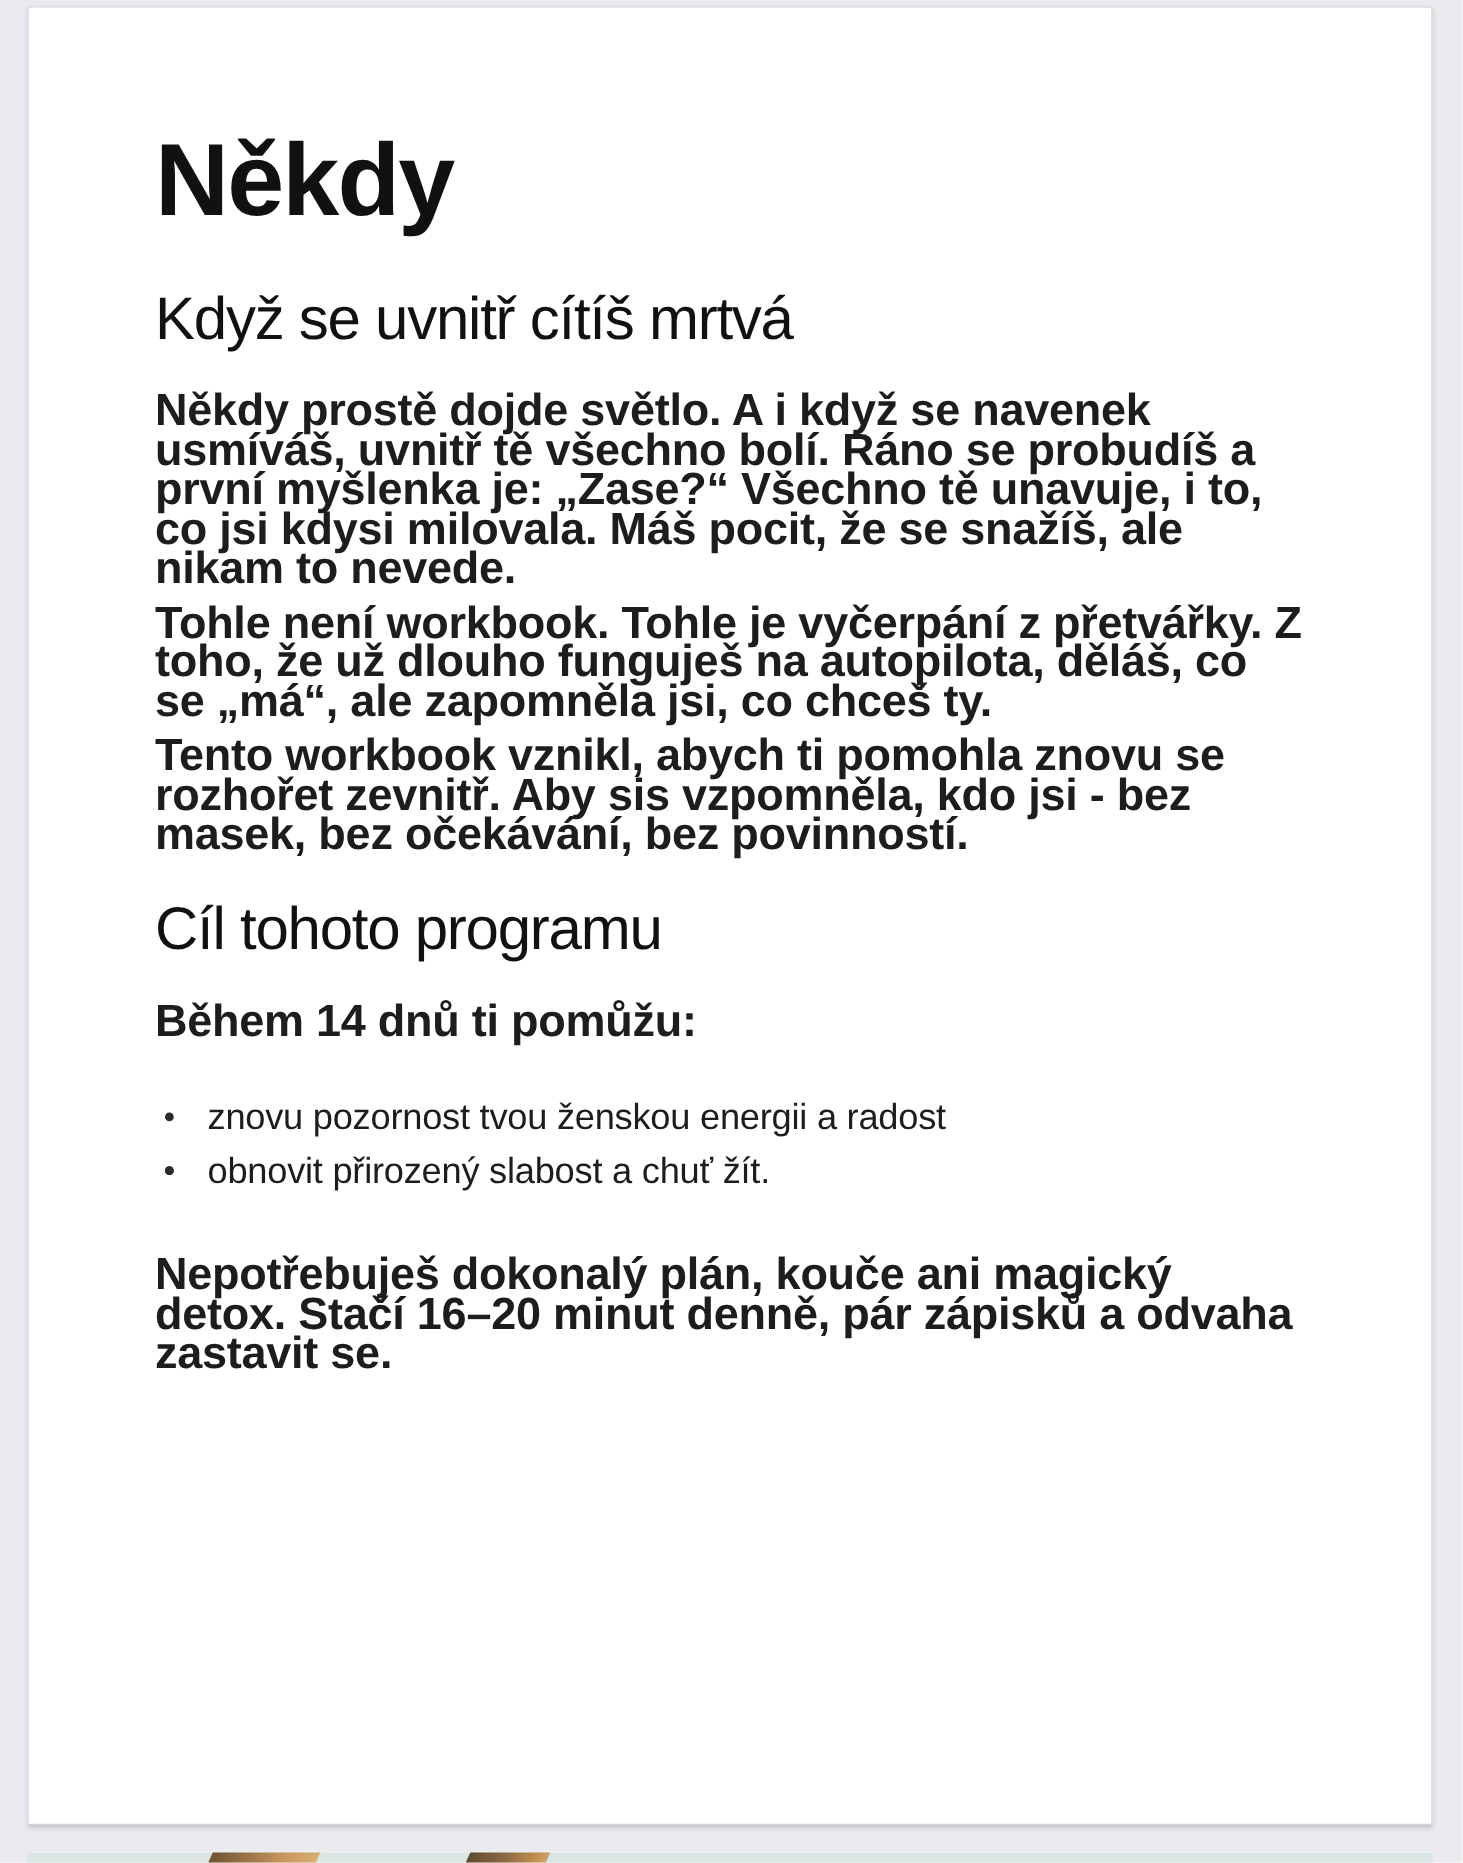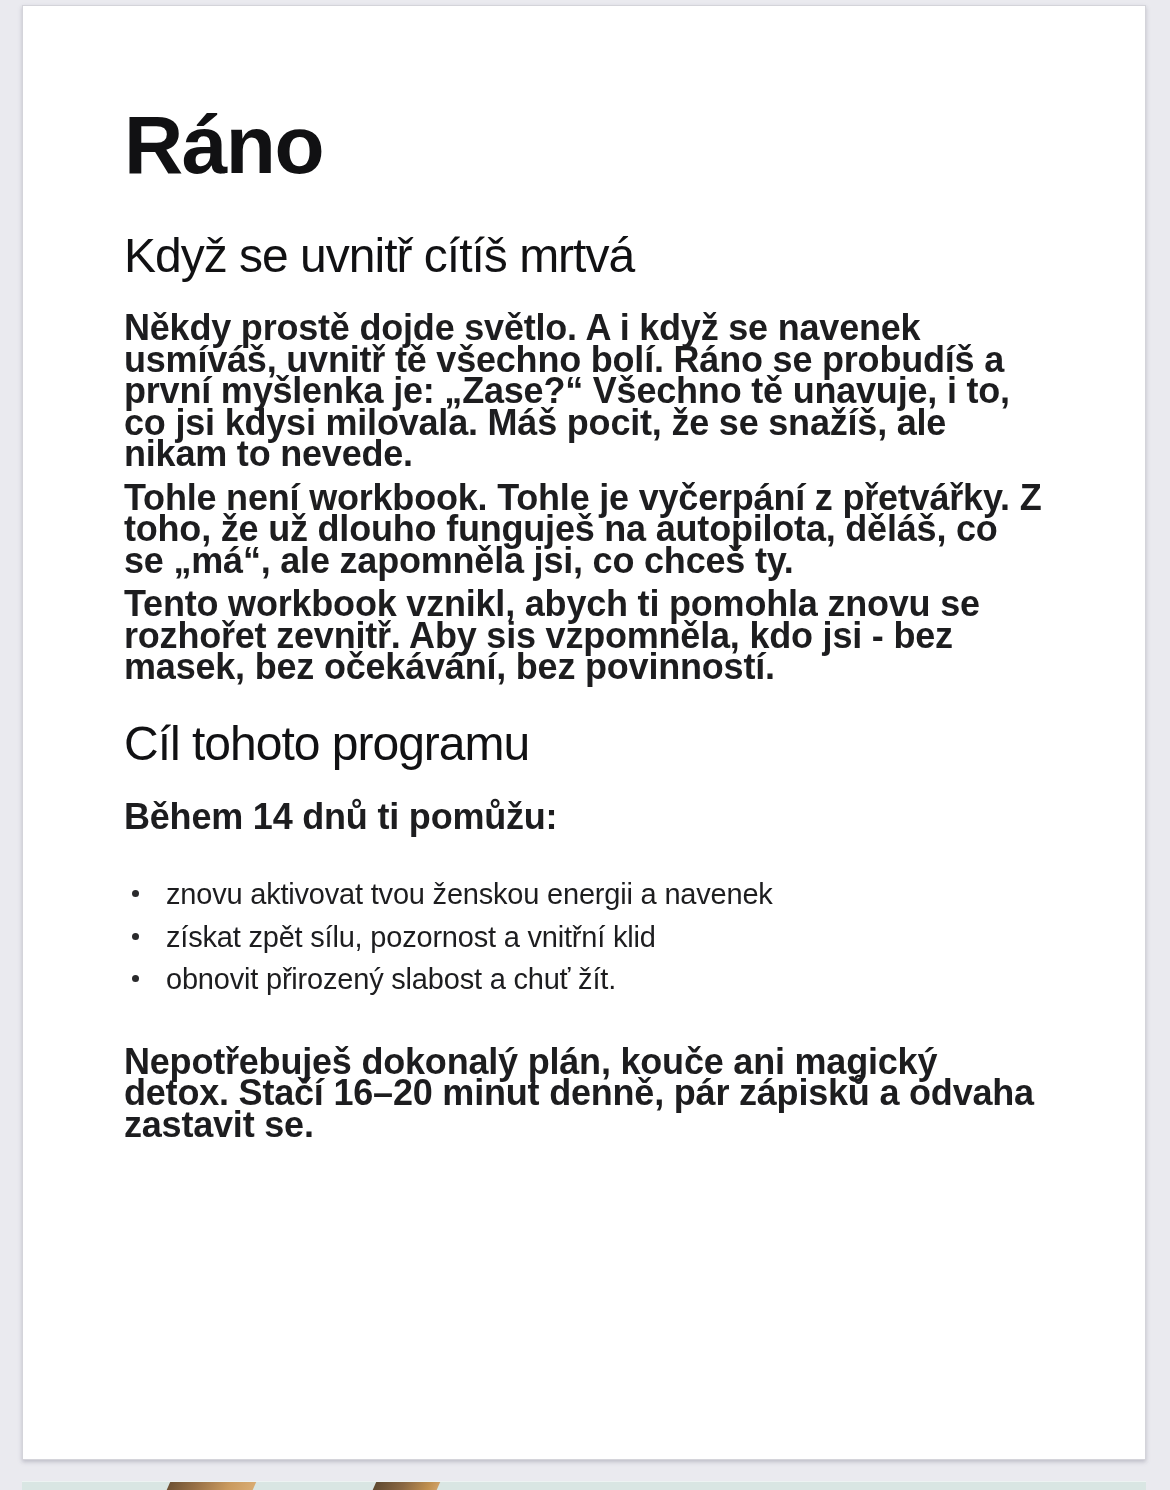--- a/index.html
+++ b/index.html
@@ -110,42 +110,41 @@
     background: linear-gradient(90deg, #5f4a30 0%, #8a6843 45%, #c0904f 85%, #cfa066 100%);
   }
 </style>
 </head>
 <body>
 
 <div class="canvas">
 
   <div class="page">
 
-    <h1 class="doc-title">Ráno</h1>
+    <h1 class="doc-title">Někdy</h1>
 
     <h2 class="doc-heading h2-first">Když se uvnitř cítíš mrtvá</h2>
 
     <p class="body-text lead">Někdy prostě dojde světlo. A i když se navenek usmíváš, uvnitř tě všechno bolí. Ráno se probudíš a první myšlenka je: „Zase?“ Všechno tě unavuje, i to, co jsi kdysi milovala. Máš pocit, že se snažíš, ale nikam to nevede.</p>
 
     <p class="body-text">Tohle není workbook. Tohle je vyčerpání z přetvářky. Z toho, že už dlouho funguješ na autopilota, děláš, co se „má“, ale zapomněla jsi, co chceš ty.</p>
 
     <p class="body-text">Tento workbook vznikl, abych ti pomohla znovu se rozhořet zevnitř. Aby sis vzpomněla, kdo jsi - bez masek, bez očekávání, bez povinností.</p>
 
     <h2 class="doc-heading h2-second">Cíl tohoto programu</h2>
 
     <p class="body-text intro">Během 14 dnů ti pomůžu:</p>
 
     <ul class="goals">
       <li>
         <span class="dot"></span>
-        <span>znovu aktivovat tvou ženskou energii a navenek</span>
+        <span>znovu pozornost tvou ženskou energii a radost</span>
       </li>
       <li>
         <span class="dot"></span>
-        <span>získat zpět sílu, pozornost a vnitřní klid</span>
       </li>
       <li>
         <span class="dot"></span>
         <span>obnovit přirozený slabost a chuť žít.</span>
       </li>
     </ul>
 
     <p class="body-text outro">Nepotřebuješ dokonalý plán, kouče ani magický detox. Stačí 16–20 minut denně, pár zápisků a odvaha zastavit se.</p>
 
   </div>

